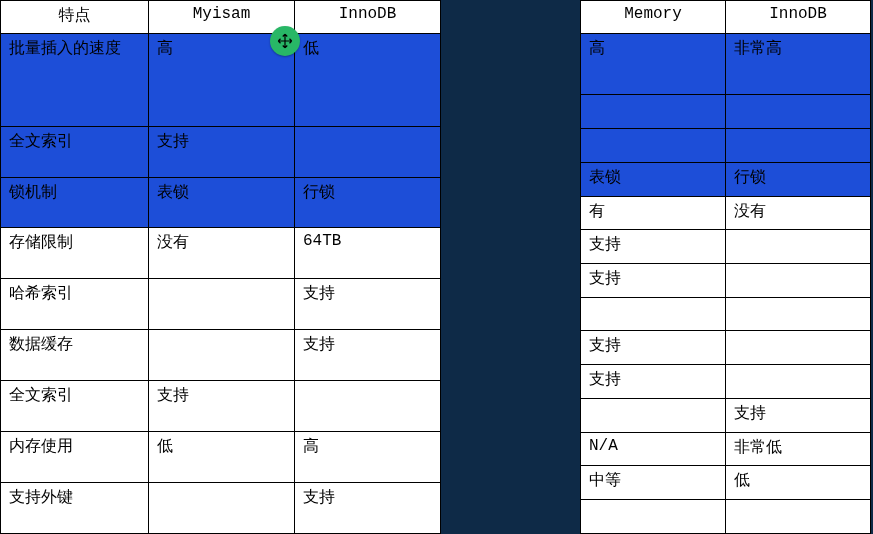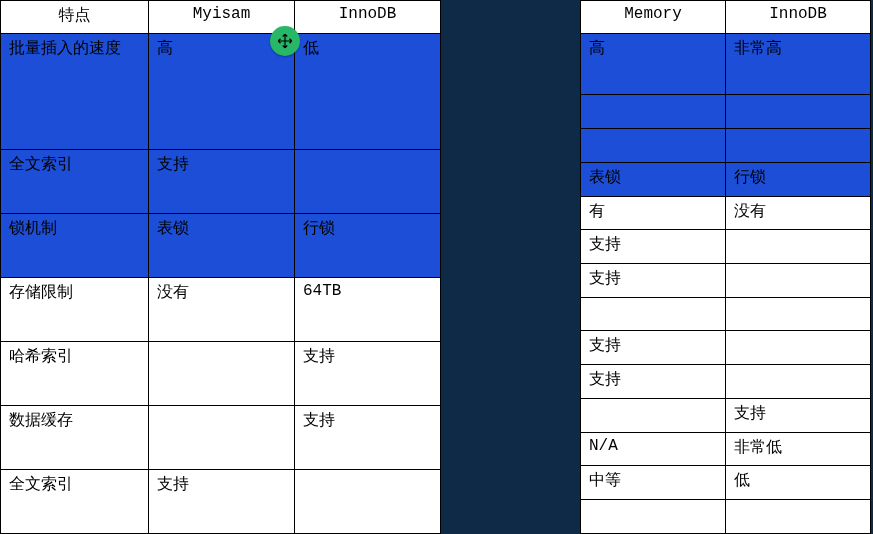--- a/index.html
+++ b/index.html
@@ -134,20 +134,30 @@
         <tr>
           <td>数据缓存</td>
           <td></td>
           <td>支持</td>
         </tr>
         <tr>
           <td>全文索引</td>
           <td>支持</td>
           <td></td>
         </tr>
+        <tr>
+          <td>内存使用</td>
+          <td>低</td>
+          <td>高</td>
+        </tr>
+        <tr>
+          <td>支持外键</td>
+          <td></td>
+          <td>支持</td>
+        </tr>
       </tbody>
   </table>
 
   <div class="middle-gap"></div>
 
   <table class="right-table">
     <colgroup>
         <col>
         <col>
       </colgroup>

